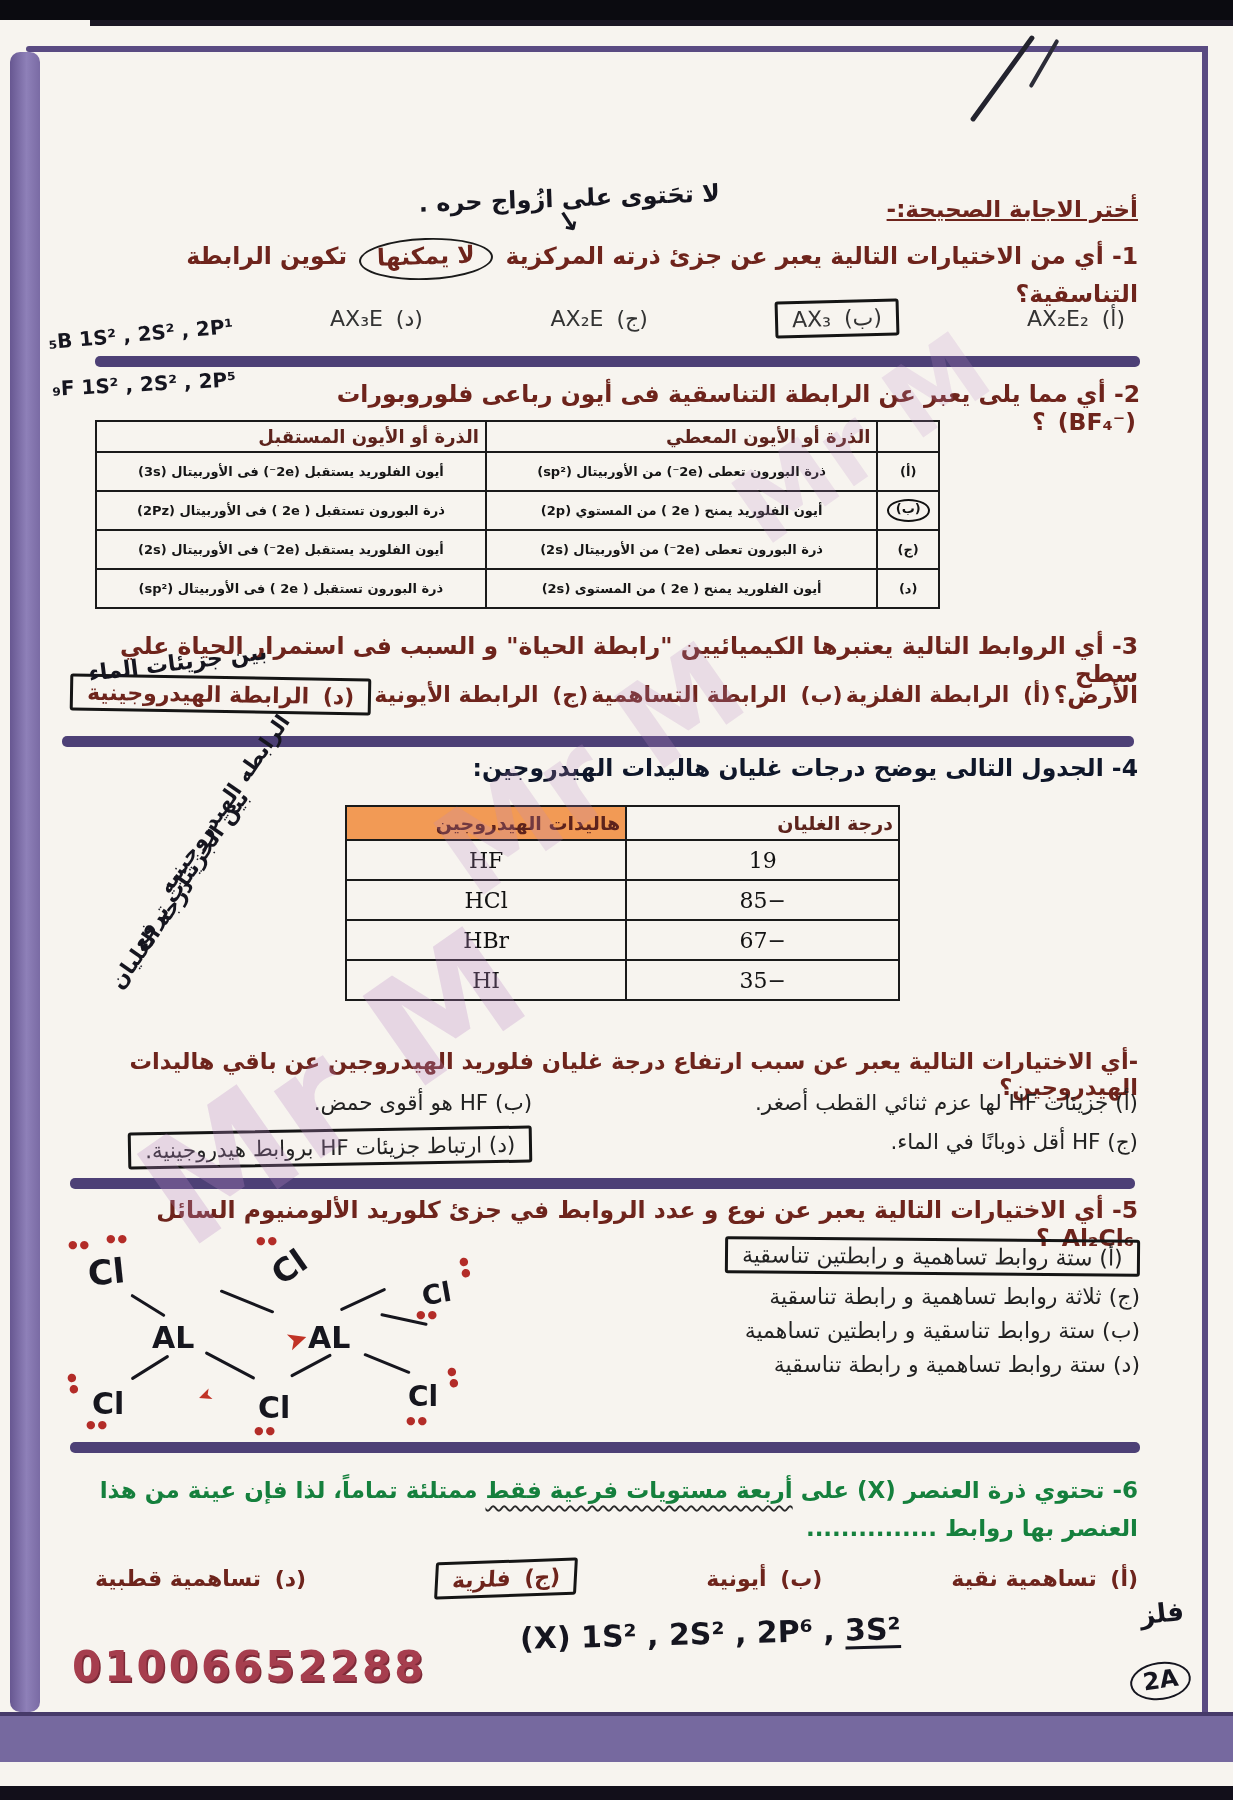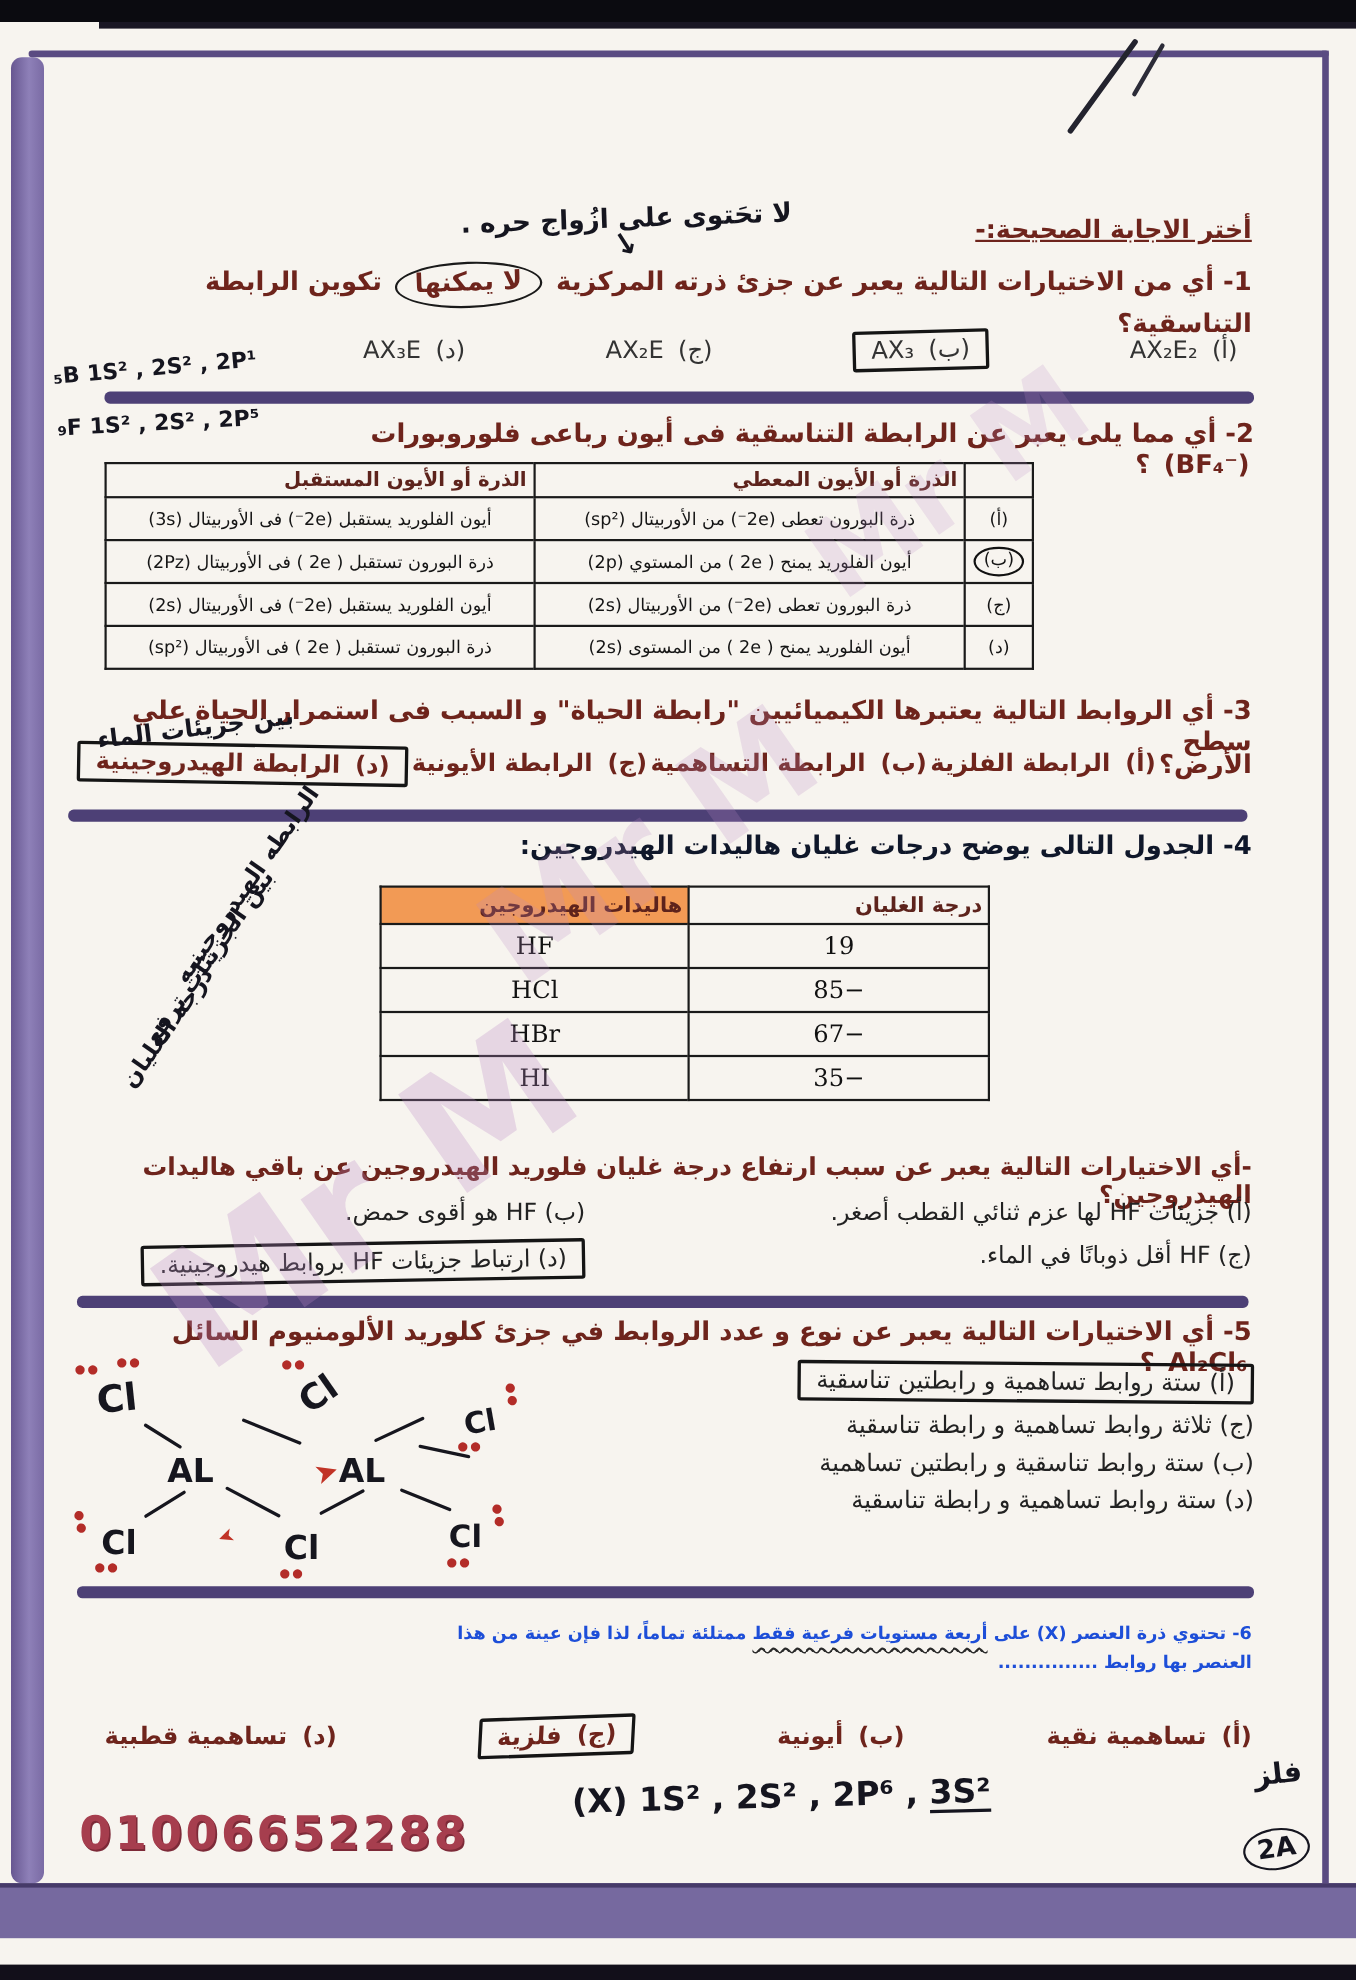--- a/index.html
+++ b/index.html
@@ -27,21 +27,21 @@
   .choose{text-decoration:underline;font-size:23px;}
   .hand{color:#15151f;z-index:4;font-weight:bold;}
   .circle-word{display:inline-block;border:2.5px solid #1a1a1a;border-radius:50%;padding:2px 16px 8px 16px;transform:rotate(-2deg);margin:0 4px;}
   .hand-box{display:inline-block;border:3px solid #151515;padding:3px 14px;border-radius:3px;transform:rotate(-1.5deg);}
   .opt-row{display:flex;direction:rtl;justify-content:space-between;align-items:center;z-index:2;}
   .opt .lbl{margin-left:6px;}
   .formula{direction:ltr;unicode-bidi:embed;}
   table{border-collapse:collapse;z-index:2;position:absolute;background:transparent;}
   td,th{border:2.4px solid #1a1a1a;text-align:right;}
   .t2 th{font-size:18px;color:#5d231c;padding:4px 6px;}
-  .t2 td{font-size:16px;color:#151515;font-weight:normal;text-align:center;padding:3px 6px;height:31px;}
+  .t2 td{font-size:13px;color:#151515;font-weight:bold;text-align:center;padding:3px 6px;height:31px;}
   .row-circle{display:inline-block;border:2.5px solid #111;border-radius:50%;padding:0px 7px 4px 7px;}
   .t4 th{font-size:19px;color:#5d231c;padding:5px;}
   .t4 td{font-family:"DejaVu Serif",serif;font-size:22px;color:#111;text-align:center;height:36px;font-weight:normal;}
   .orange-h{background:#f29a55;}
   .watermark{font-size:150px;font-weight:bold;color:rgba(186,136,196,0.28);transform:rotate(-35deg);z-index:3;pointer-events:none;white-space:nowrap;font-family:"DejaVu Sans",sans-serif;}
   .bond{background:#16161e;height:3px;border-radius:2px;z-index:2;}
   .atom{color:#16161e;font-weight:bold;z-index:2;}
   .rdots{color:#b32c28;font-size:11px;letter-spacing:2px;z-index:2;}
   .rdots::before{content:"\25CF \25CF";}
   .red-arrow{color:#c13326;font-size:26px;z-index:4;}
@@ -264,21 +264,21 @@
     <span class="abs rdots" style="left:36px;top:180px;"></span>
     <span class="abs rdots" style="left:204px;top:186px;"></span>
     <span class="abs rdots" style="left:392px;top:134px;transform:rotate(80deg);"></span>
     <span class="abs rdots" style="left:356px;top:176px;"></span>
     <span class="abs red-arrow" style="left:236px;top:86px;transform:rotate(-18deg);">➤</span>
     <span class="abs red-arrow" style="left:148px;top:148px;font-size:18px;transform:rotate(160deg);">➤</span>
   </div>
 
   <div class="abs divider" style="left:70px;top:1442px;width:1070px;"></div>
 
-  <div class="abs q" style="left:95px;top:1472px;width:1043px;font-size:16px;line-height:1.65;color:#1d4ed8;">
+  <div class="abs q" style="left:95px;top:1472px;width:1043px;font-size:23px;line-height:1.65;color:#15803d;">
     <span>6- تحتوي ذرة العنصر (X) على</span>
     <span class="wavy">أربعة مستويات فرعية فقط</span>
     <span>ممتلئة تماماً، لذا فإن عينة من هذا</span>
     <br>
     <span>العنصر بها روابط</span>
     <span class="dotline">...............</span>
   </div>
   <div class="abs opt-row" style="left:95px;top:1560px;width:1043px;font-size:22px;">
     <div class="opt q">
       <span class="lbl">(أ)</span>

